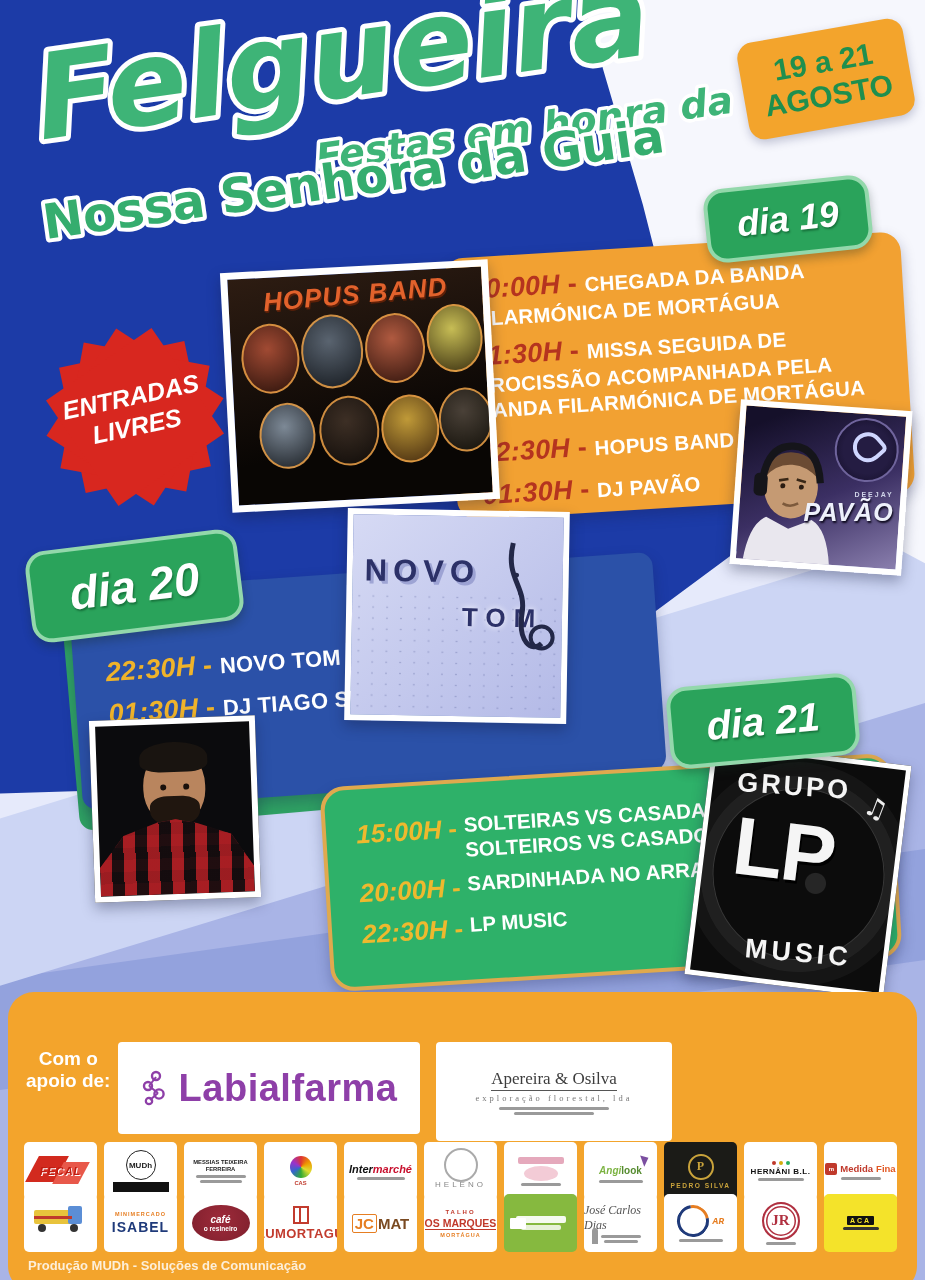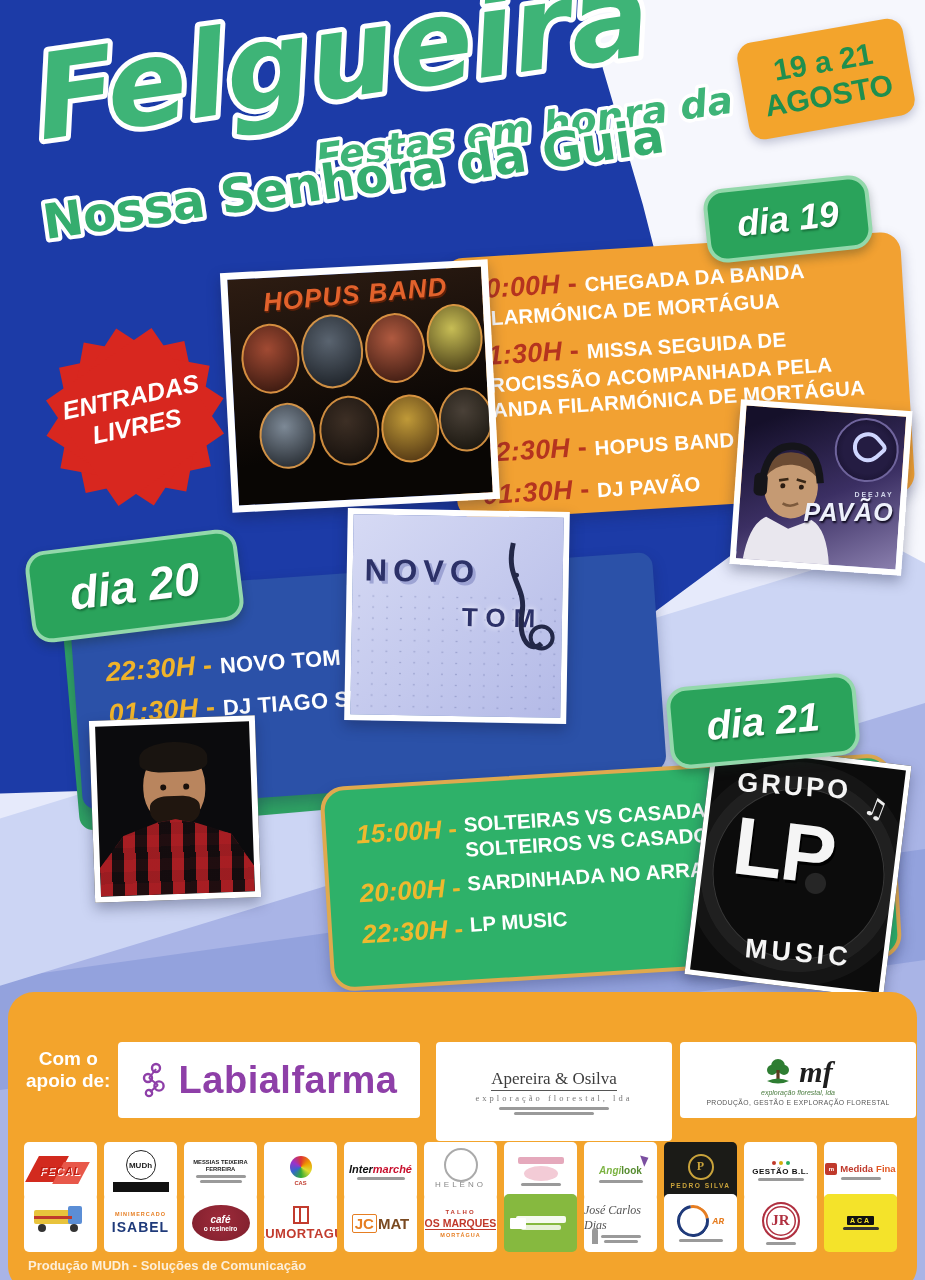--- a/index.html
+++ b/index.html
@@ -108,21 +108,21 @@
   .img-lp:before{content:"";position:absolute;left:10px;top:30px;width:170px;height:170px;border-radius:50%;
       border:1px solid rgba(255,255,255,.18);box-shadow:0 0 0 12px rgba(255,255,255,.05),0 0 0 26px rgba(255,255,255,.04);}
   .lp-l1{position:absolute;left:24px;top:14px;font-size:27px;font-weight:bold;letter-spacing:3px;transform:rotate(-3deg);}
   .lp-l2{position:absolute;left:28px;top:48px;font-size:82px;font-weight:bold;letter-spacing:-2px;text-shadow:2px 3px 0 #000;}
   .lp-l3{position:absolute;left:52px;bottom:14px;font-size:27px;font-weight:bold;letter-spacing:4px;transform:rotate(-2deg);}
   .lp-note{position:absolute;right:14px;top:26px;font-size:26px;color:#eee;transform:rotate(14deg);font-family:"DejaVu Sans",sans-serif;}
   
   .footer{position:absolute;left:8px;top:992px;width:909px;height:300px;background:#f3a42c;border-radius:26px;z-index:8;}
   .f-head{position:absolute;left:18px;top:56px;color:#fff;font-weight:bold;font-size:19px;line-height:1.18;text-align:center;}
   .sp-card{position:absolute;background:#fff;border-radius:4px;display:flex;align-items:center;justify-content:center;overflow:hidden;}
-  .sp-lab{left:110px;top:50px;width:302px;height:76px;gap:8px;}
+  .sp-lab{left:110px;top:50px;width:302px;height:92px;gap:8px;}
   .sp-lab b{font-size:38px;color:#8e3fa8;font-weight:bold;letter-spacing:.5px;}
   .sp-ape{left:428px;top:50px;width:236px;height:99px;flex-direction:column;font-family:"Liberation Serif",serif;text-align:center;}
   .ape1{font-size:17px;color:#3d3d3d;border-bottom:1.5px solid #555;padding-bottom:1px;}
   .ape2{font-size:8.5px;letter-spacing:3px;color:#777;margin-top:2px;}
   .gbar{background:#9a9a9a;border-radius:2px;}
   .sp-mf{left:672px;top:50px;width:236px;height:76px;flex-direction:column;}
   .mf-row{display:flex;align-items:center;gap:6px;}
   .mf-name{font-family:"Liberation Serif",serif;font-style:italic;font-weight:bold;font-size:30px;color:#1e1e1e;}
   .mf-script{font-size:7px;font-style:italic;color:#4a7c3f;}
   .mf-tag{font-size:6.8px;color:#555;letter-spacing:.4px;margin-top:3px;}
@@ -360,34 +360,20 @@
       <b>Labialfarma</b>
     </div>
 
     <div class="sp-card sp-ape">
       <div class="ape1">Apereira &amp; Osilva</div>
       <div class="ape2">exploração florestal, lda</div>
       <div class="gbar" style="width:110px;height:3px;margin-top:4px;"></div>
       <div class="gbar" style="width:80px;height:3px;margin-top:2px;"></div>
     </div>
 
-    <div class="sp-card sp-mf">
-      <div class="mf-row">
-        <svg width="30" height="30" viewBox="0 0 30 30">
-          <circle cx="15" cy="9" r="7" fill="#2e7d32"></circle>
-          <circle cx="9" cy="13" r="5" fill="#2e7d32"></circle>
-          <circle cx="21" cy="13" r="5" fill="#2e7d32"></circle>
-          <rect x="13.4" y="13" width="3.2" height="9" fill="#5b3a1e"></rect>
-          <path d="M4 24 Q15 19 26 24 Q15 29 4 24Z" fill="#2e7d32"></path>
-        </svg>
-        <span class="mf-name">mf</span>
-      </div>
-      <div class="mf-script">exploração florestal, lda</div>
-      <div class="mf-tag">PRODUÇÃO, GESTÃO E EXPLORAÇÃO FLORESTAL</div>
-    </div>
 
     <div class="lrow lrow2">
       <div class="lg">
         <span class="fecal-sh"></span>
         <span class="fecal-sh2"></span>
         <span class="fecal-t">FECAL</span>
       </div>
       <div class="lg">
         <span class="mudh-c">MUDh</span>
         <span class="mudh-b"></span>
@@ -422,21 +408,21 @@
       <div class="lg lg-dark">
         <span class="ps-ring">P</span>
         <span class="ps-t">PEDRO SILVA</span>
       </div>
       <div class="lg">
         <span class="hb-dots">
             <i class="hbd1"></i>
             <i class="hbd2"></i>
             <i class="hbd3"></i>
           </span>
-        <span class="her-t">GESTÃO B.L.</span>
+        <span class="her-t">HERNÂNI B.L.</span>
         <span class="gbar" style="width:46px;height:3px;"></span>
       </div>
       <div class="lg">
         <span style="display:flex;align-items:center;gap:3px;">
           <span class="md-ic">m</span>
           <b class="md1">Medida</b>
             <b class="md2">Fina</b>
         </span>
         <span class="gbar" style="width:40px;height:3px;"></span>
       </div>

